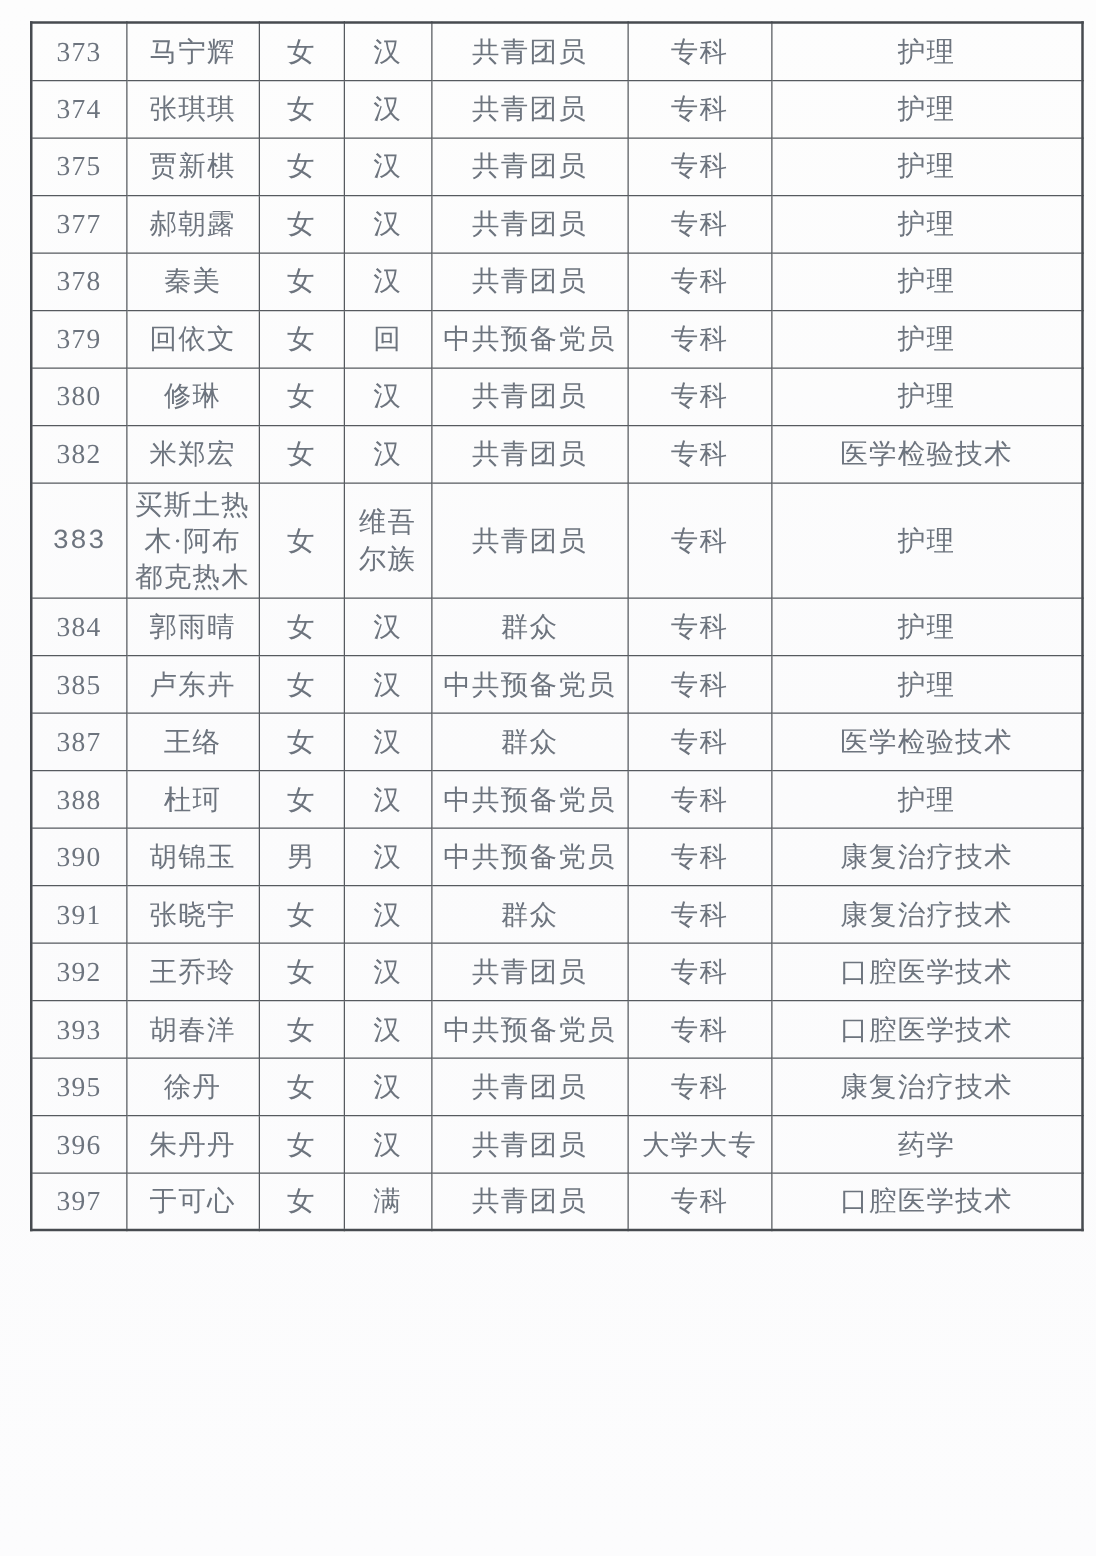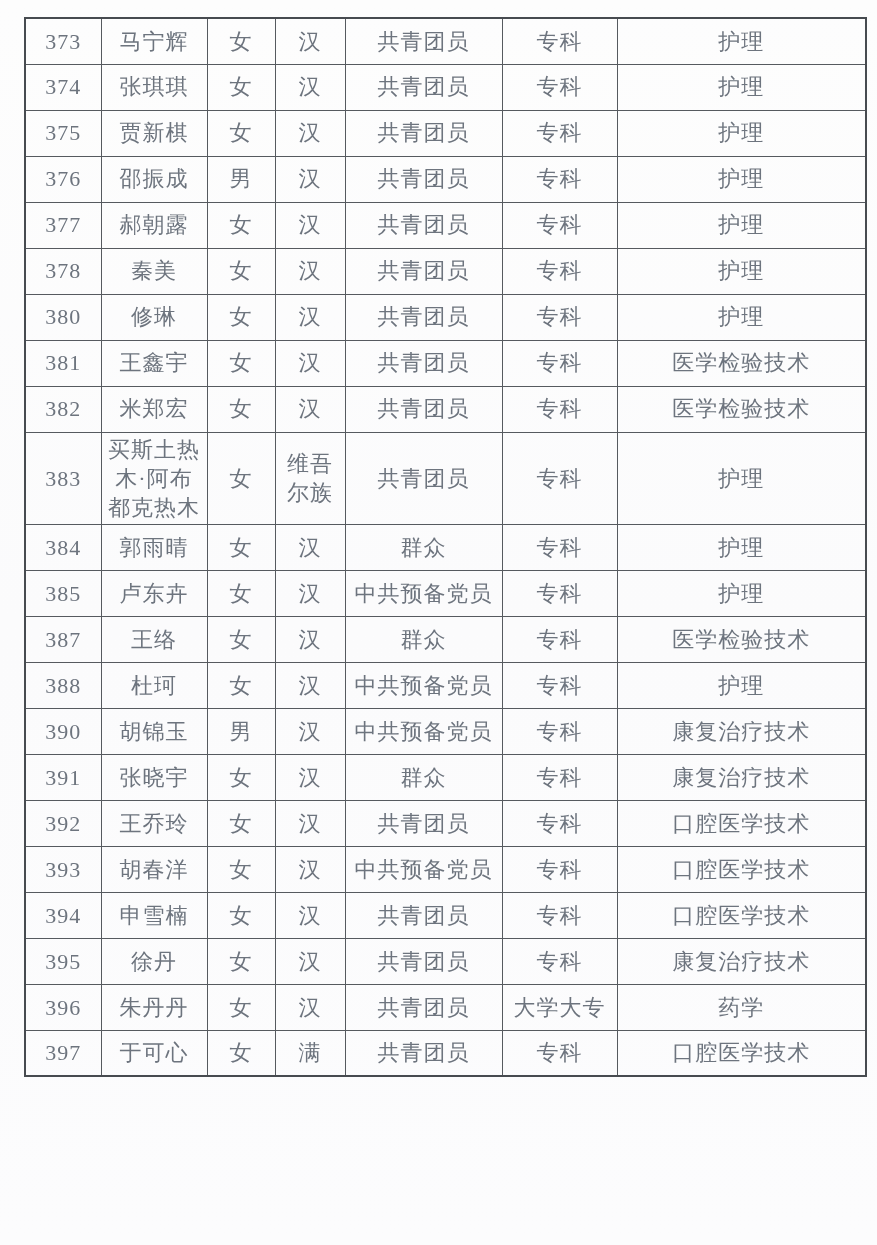--- a/index.html
+++ b/index.html
@@ -81,75 +81,66 @@
         <tr>
           <td style="color: rgb(109, 116, 126);">375</td>
           <td style="color: rgb(109, 116, 126);">贾新棋</td>
           <td style="color: rgb(109, 116, 126);">女</td>
           <td style="color: rgb(109, 116, 126);">汉</td>
           <td style="color: rgb(109, 116, 126);">共青团员</td>
           <td style="color: rgb(109, 116, 126);">专科</td>
           <td style="color: rgb(109, 116, 126);">护理</td>
         </tr>
         <tr>
-          <td style="color: rgb(109, 116, 126);">376</td>
-          <td style="color: rgb(109, 116, 126);">邵振成</td>
-          <td style="color: rgb(109, 116, 126);">男</td>
-          <td style="color: rgb(109, 116, 126);">汉</td>
-          <td style="color: rgb(109, 116, 126);">共青团员</td>
-          <td style="color: rgb(109, 116, 126);">专科</td>
-          <td style="color: rgb(109, 116, 126);">护理</td>
-        </tr>
-        <tr>
           <td style="color: rgb(109, 116, 126);">377</td>
           <td style="color: rgb(109, 116, 126);">郝朝露</td>
           <td style="color: rgb(109, 116, 126);">女</td>
           <td style="color: rgb(109, 116, 126);">汉</td>
           <td style="color: rgb(109, 116, 126);">共青团员</td>
           <td style="color: rgb(109, 116, 126);">专科</td>
           <td style="color: rgb(109, 116, 126);">护理</td>
         </tr>
         <tr>
           <td style="color: rgb(109, 116, 126);">378</td>
           <td style="color: rgb(109, 116, 126);">秦美</td>
           <td style="color: rgb(109, 116, 126);">女</td>
           <td style="color: rgb(109, 116, 126);">汉</td>
           <td style="color: rgb(109, 116, 126);">共青团员</td>
           <td style="color: rgb(109, 116, 126);">专科</td>
           <td style="color: rgb(109, 116, 126);">护理</td>
         </tr>
         <tr>
+          <td style="color: rgb(109, 116, 126);">379</td>
+          <td style="color: rgb(109, 116, 126);">回依文</td>
+          <td style="color: rgb(109, 116, 126);">女</td>
+          <td style="color: rgb(109, 116, 126);">回</td>
+          <td style="color: rgb(109, 116, 126);">中共预备党员</td>
+          <td style="color: rgb(109, 116, 126);">专科</td>
+          <td style="color: rgb(109, 116, 126);">护理</td>
+        </tr>
+        <tr>
           <td style="color: rgb(109, 116, 126);">380</td>
           <td style="color: rgb(109, 116, 126);">修琳</td>
           <td style="color: rgb(109, 116, 126);">女</td>
           <td style="color: rgb(109, 116, 126);">汉</td>
           <td style="color: rgb(109, 116, 126);">共青团员</td>
           <td style="color: rgb(109, 116, 126);">专科</td>
           <td style="color: rgb(109, 116, 126);">护理</td>
         </tr>
         <tr>
-          <td style="color: rgb(109, 116, 126);">381</td>
-          <td style="color: rgb(109, 116, 126);">王鑫宇</td>
-          <td style="color: rgb(109, 116, 126);">女</td>
-          <td style="color: rgb(109, 116, 126);">汉</td>
-          <td style="color: rgb(109, 116, 126);">共青团员</td>
-          <td style="color: rgb(109, 116, 126);">专科</td>
-          <td style="color: rgb(109, 116, 126);">医学检验技术</td>
-        </tr>
-        <tr>
           <td style="color: rgb(109, 116, 126);">382</td>
           <td style="color: rgb(109, 116, 126);">米郑宏</td>
           <td style="color: rgb(109, 116, 126);">女</td>
           <td style="color: rgb(109, 116, 126);">汉</td>
           <td style="color: rgb(109, 116, 126);">共青团员</td>
           <td style="color: rgb(109, 116, 126);">专科</td>
           <td style="color: rgb(109, 116, 126);">医学检验技术</td>
         </tr>
         <tr>
-          <td style="color: rgb(109, 116, 126);">383</td>
+          <td style="color: rgb(109, 116, 126); font-family: Liberation Mono, monospace;">383</td>
           <td style="color: rgb(109, 116, 126);">买斯土热木·阿布都克热木</td>
           <td style="color: rgb(109, 116, 126);">女</td>
           <td style="color: rgb(109, 116, 126);">维吾尔族</td>
           <td style="color: rgb(109, 116, 126);">共青团员</td>
           <td style="color: rgb(109, 116, 126);">专科</td>
           <td style="color: rgb(109, 116, 126);">护理</td>
         </tr>
         <tr>
           <td style="color: rgb(109, 116, 126);">384</td>
           <td style="color: rgb(109, 116, 126); margin-left: 17px;">郭雨晴</td>
@@ -212,29 +203,20 @@
           <td style="color: rgb(109, 116, 126);">共青团员</td>
           <td style="color: rgb(109, 116, 126);">专科</td>
           <td style="color: rgb(109, 116, 126);">口腔医学技术</td>
         </tr>
         <tr>
           <td style="color: rgb(109, 116, 126);">393</td>
           <td style="color: rgb(109, 116, 126);">胡春洋</td>
           <td style="color: rgb(109, 116, 126);">女</td>
           <td style="color: rgb(109, 116, 126);">汉</td>
           <td style="color: rgb(109, 116, 126);">中共预备党员</td>
-          <td style="color: rgb(109, 116, 126);">专科</td>
-          <td style="color: rgb(109, 116, 126);">口腔医学技术</td>
-        </tr>
-        <tr>
-          <td style="color: rgb(109, 116, 126);">394</td>
-          <td style="color: rgb(109, 116, 126);">申雪楠</td>
-          <td style="color: rgb(109, 116, 126);">女</td>
-          <td style="color: rgb(109, 116, 126);">汉</td>
-          <td style="color: rgb(109, 116, 126);">共青团员</td>
           <td style="color: rgb(109, 116, 126);">专科</td>
           <td style="color: rgb(109, 116, 126);">口腔医学技术</td>
         </tr>
         <tr>
           <td style="color: rgb(109, 116, 126);">395</td>
           <td style="color: rgb(109, 116, 126);">徐丹</td>
           <td style="color: rgb(109, 116, 126);">女</td>
           <td style="color: rgb(109, 116, 126);">汉</td>
           <td style="color: rgb(109, 116, 126);">共青团员</td>
           <td style="color: rgb(109, 116, 126);">专科</td>

